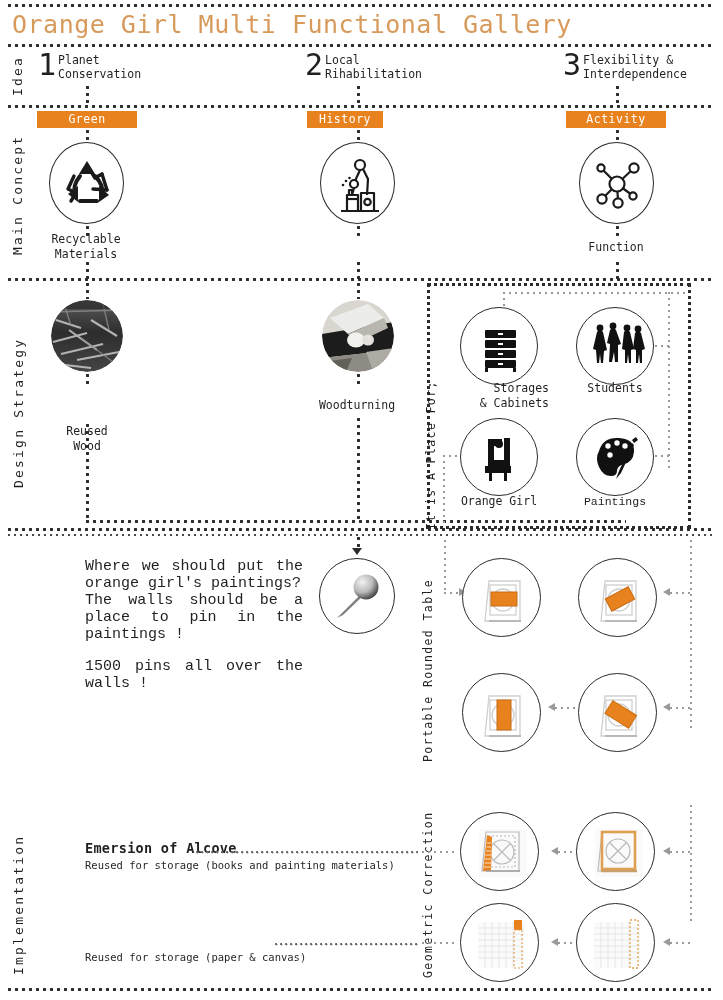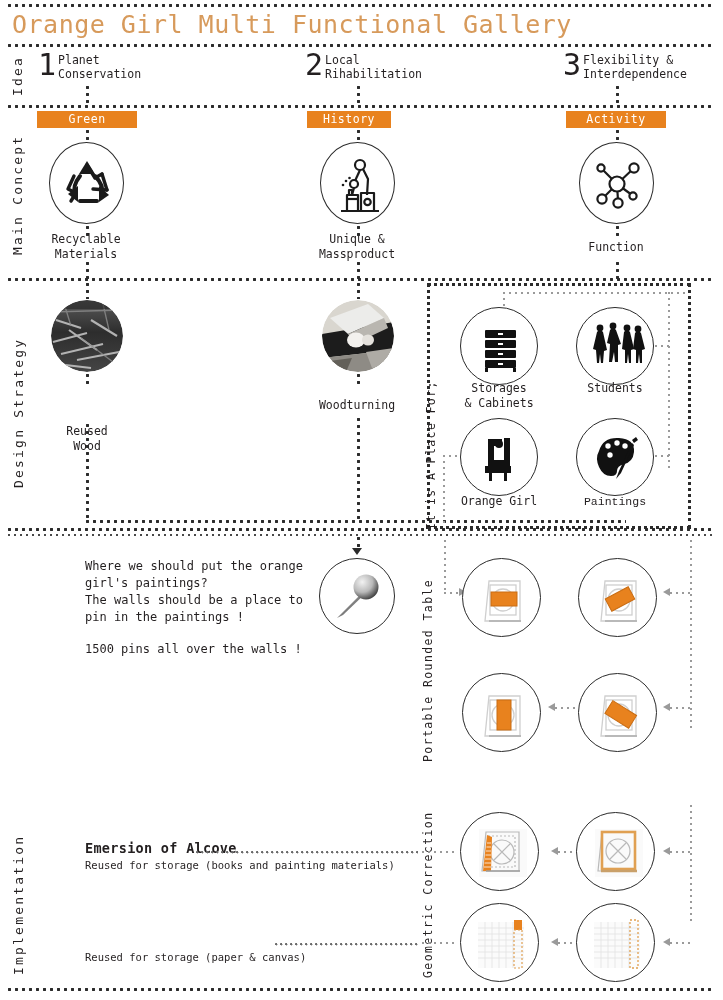--- a/index.html
+++ b/index.html
@@ -127,24 +127,25 @@
     position:absolute;
     text-align:center;
     font-size:11.5px;
     line-height:15px;
     color:#231f20;
   }
 
   
   .para{
     position:absolute;
-    font-size:12px;
+    font-size:15px;
     line-height:17px;
     color:#231f20;
     text-align:justify;
+    font-family:Liberation Mono, monospace;
   }
   .implhead{
     position:absolute;
     font-size:13.5px;
     color:#231f20;
     white-space:nowrap;
     letter-spacing:0.3px;
   }
   .implsub{
     position:absolute;
@@ -204,21 +205,21 @@
 
   <div class="vdot" style="left:86px;top:86px;height:20px;"></div>
   <div class="vdot" style="left:357px;top:86px;height:20px;"></div>
   <div class="vdot" style="left:616px;top:86px;height:20px;"></div>
 
   <div class="hrule" style="top:105px;"></div>
 
   <div class="sidelabel" style="top:120px;height:150px;left:8px;display:flex;align-items:center;justify-content:center;width:18px;">Main Concept</div>
 
   <div class="badge" style="left:37px;top:111px;width:100px;">Green</div>
-  <div class="badge" style="left:307px;top:111px;width:84px;">History</div>
+  <div class="badge" style="left:307px;top:111px;width:76px;">History</div>
   <div class="badge" style="left:566px;top:111px;width:100px;">Activity</div>
 
   <div class="vdot" style="left:86px;top:130px;height:14px;"></div>
   <div class="vdot" style="left:357px;top:130px;height:14px;"></div>
   <div class="vdot" style="left:616px;top:130px;height:14px;"></div>
 
   <div class="circ" style="left:49px;top:142px;width:75px;height:82px;">
     <svg width="75" height="82" viewBox="0 0 75 82">
       <g fill="none" stroke="#1a1a1a" stroke-width="3.4" stroke-linejoin="round" stroke-linecap="round">
         <path d="M37 22 L45 35 L52 31"></path>
@@ -261,24 +262,20 @@
         <path d="M20 68 L58 68"></path>
       </g>
       <g fill="#1a1a1a">
         <circle cx="25" cy="38" r="1.3"></circle>
         <circle cx="28.5" cy="35" r="1.3"></circle>
         <circle cx="22" cy="42" r="1.3"></circle>
       </g>
     </svg>
   </div>
   <div class="vdot" style="left:357px;top:226px;height:14px;"></div>
-  <div class="caption" style="left:297px;top:232px;width:120px;">
-    <span>Unique &amp;</span><br>
-    <span>Massproduct</span>
-  </div>
 
   <div class="circ" style="left:579px;top:142px;width:75px;height:82px;">
     <svg width="75" height="82" viewBox="0 0 75 82">
       <g stroke="#1a1a1a" stroke-width="2.2" fill="none">
         <line x1="37" y1="41" x2="22" y2="26"></line>
         <line x1="37" y1="41" x2="53" y2="26"></line>
         <line x1="37" y1="41" x2="23" y2="55"></line>
         <line x1="37" y1="41" x2="52" y2="52"></line>
         <line x1="37" y1="41" x2="38" y2="58"></line>
         <circle cx="37" cy="41" r="7.5" fill="#fff"></circle>
@@ -398,21 +395,21 @@
         <rect x="37" y="35" width="5" height="2"></rect>
         <rect x="37" y="45" width="5" height="2"></rect>
         <rect x="37" y="55" width="5" height="2"></rect>
       </g>
       <g fill="#111">
         <rect x="24" y="60" width="3" height="4"></rect>
         <rect x="52" y="60" width="3" height="4"></rect>
       </g>
     </svg>
   </div>
-  <div class="caption" style="left:449px;top:381px;width:100px;">
+  <div class="caption" style="left:449px;top:381px;width:100px;text-align:right;">
     <span>Storages</span><br>
     <span>&amp; Cabinets</span>
   </div>
 
   <div class="circ thin" style="left:576px;top:307px;width:78px;height:78px;">
     <svg width="78" height="78" viewBox="0 0 78 78">
       <g fill="#111">
         <path d="M20 24 q3-4 6 0 l4 18 l-3 1 l-1 12 l-2 0 l-1-9 l-1 9 l-2 0 l-1-13 l-3-1 Z"></path>
         <path d="M33 22 q3-4 6 0 l5 14 l-3 1 l0 17 l-3 0 l-1-10 l-2 10 l-3 0 l1-18 l-3 -1 Z"></path>
         <path d="M47 24 q3-4 6 0 l4 17 l-3 1 l0 13 l-2 0 l-1-9 l-1 9 l-2 0 l0-13 l-3-1 Z"></path>

